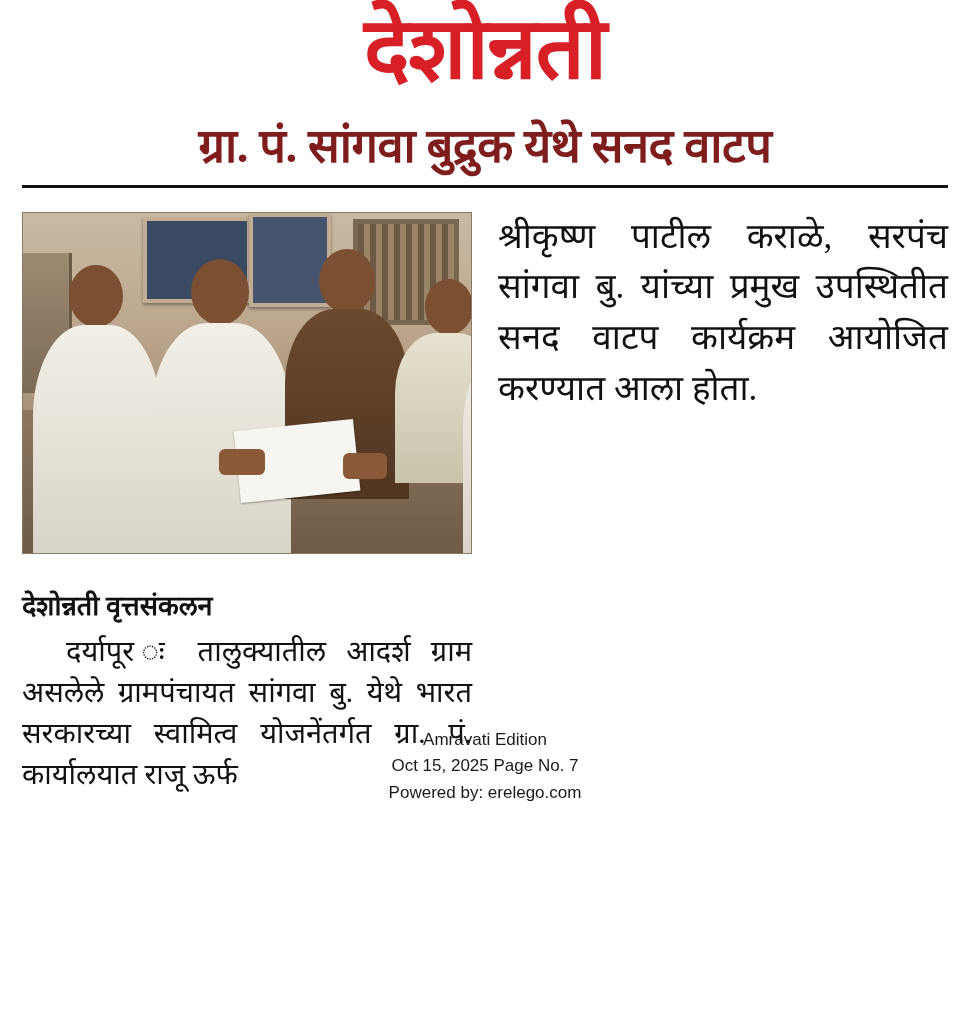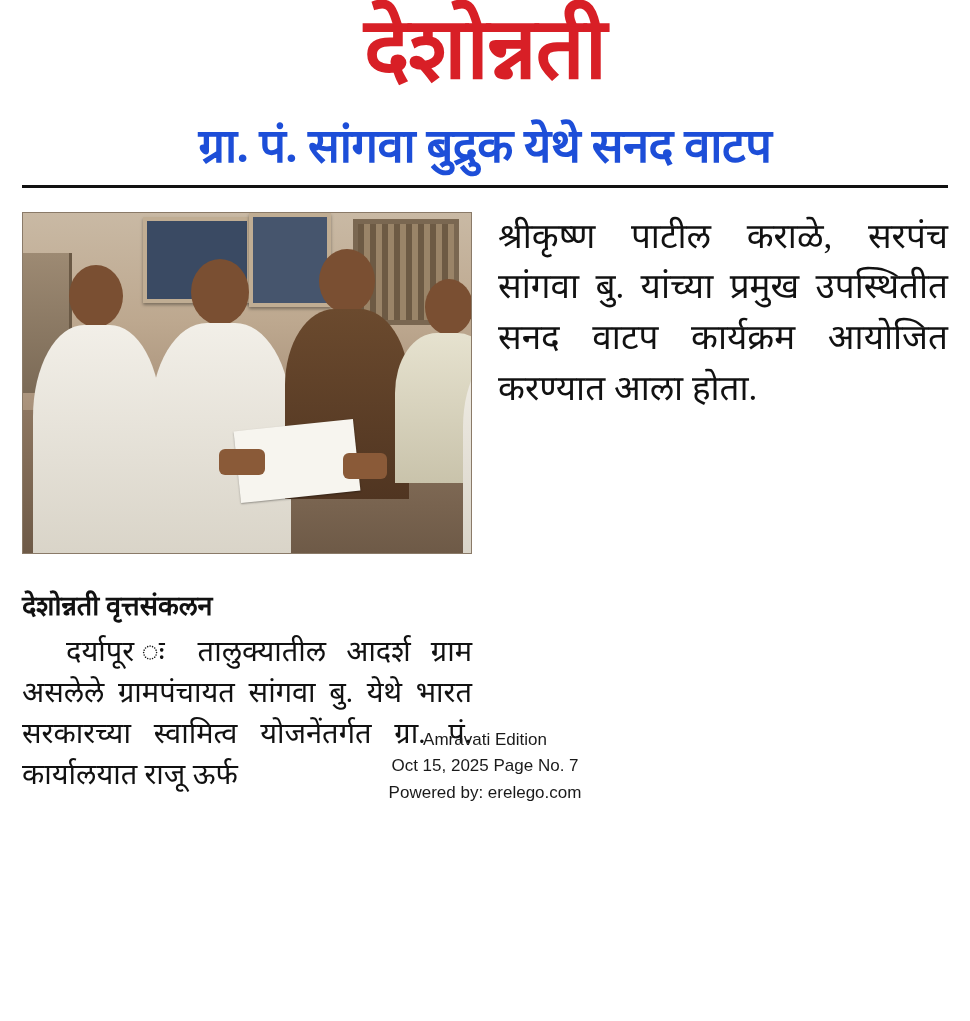--- a/index.html
+++ b/index.html
@@ -41,21 +41,21 @@
   
   .headline-wrap {
     margin-top: 28px;
     padding-bottom: 10px;
   }
   .headline {
     font-family: "Liberation Serif", serif;
     font-weight: bold;
     font-size: 47px;
     line-height: 1.12;
-    color: #1d4ed8;
+    color: #7f1d1d;
     text-align: center;
     letter-spacing: -0.5px;
     white-space: nowrap;
   }
   .rule {
     height: 3px;
     background: #111111;
     margin-top: 12px;
     width: 100%;
   }

